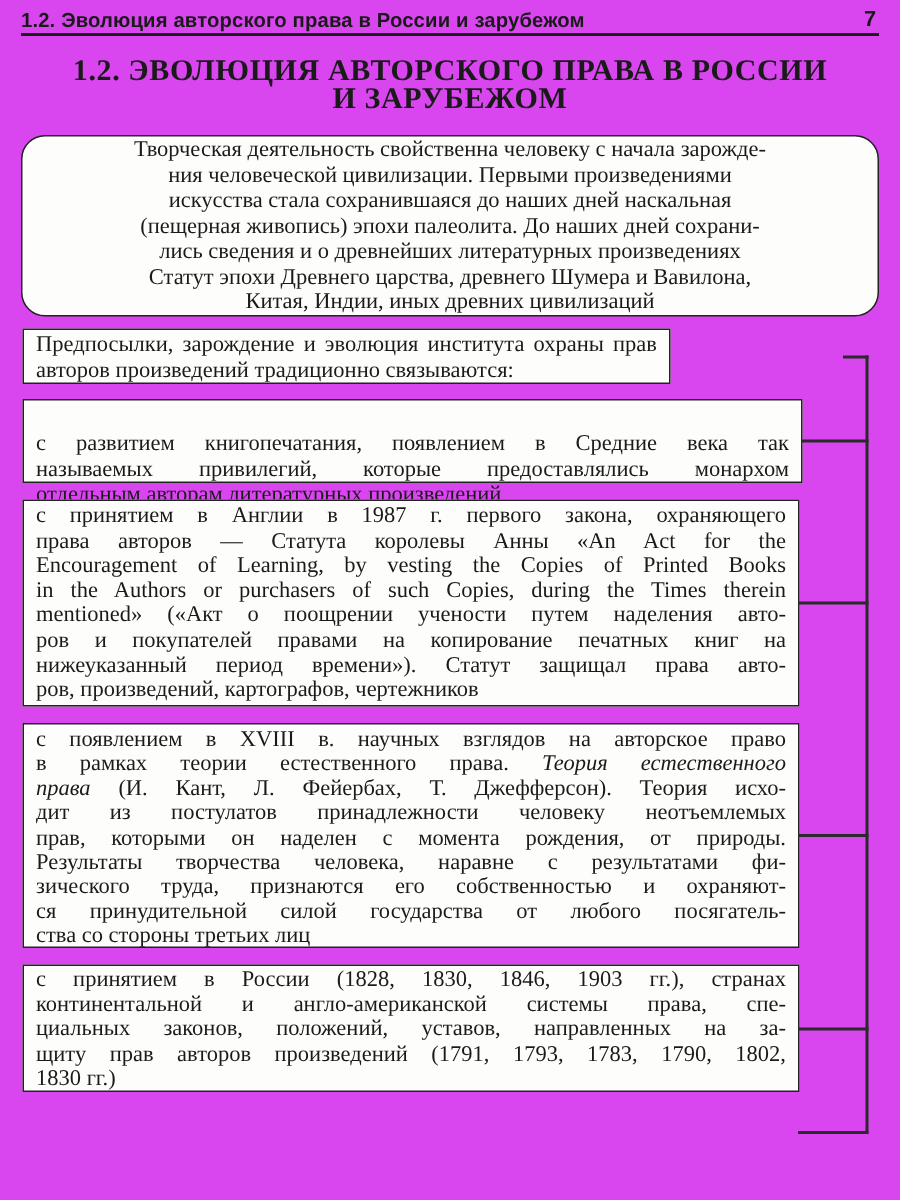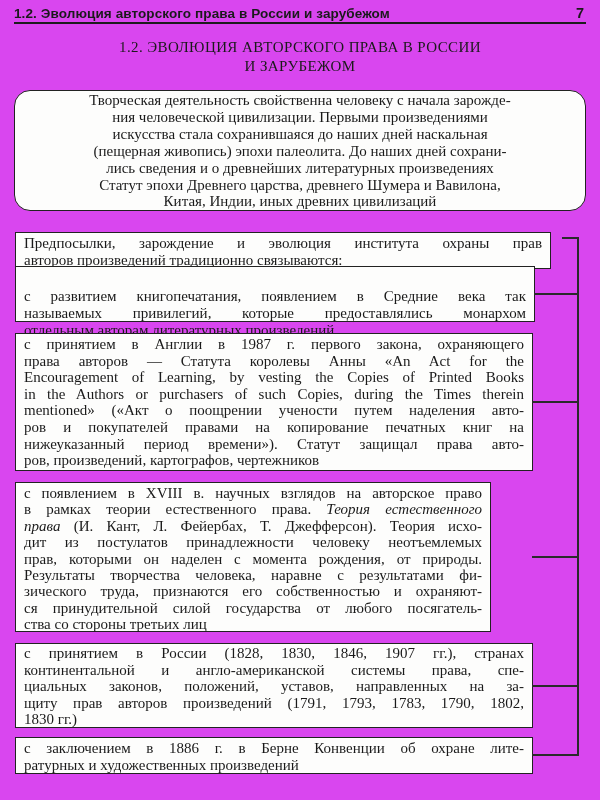--- a/index.html
+++ b/index.html
@@ -15,37 +15,37 @@
     letter-spacing:.1px;white-space:nowrap;
   }
   .page-number{
     position:absolute;right:16px;top:5px;
     font-family:"Liberation Sans", sans-serif;font-weight:bold;font-size:14.5px;
   }
   .header-rule{position:absolute;left:14px;top:22px;width:572px;height:2px;background:#1c1c1c;}
   
   .chapter-title{
     position:absolute;left:0;top:38px;width:600px;text-align:center;
-    font-weight:normal;font-size:15px;line-height:18.5px;letter-spacing:.4px;
+    font-weight:bold;font-size:20px;line-height:18.5px;letter-spacing:.4px;
     white-space:pre-line;
   }
   
   .box{
     position:absolute;box-sizing:border-box;background:#fdfdfc;
     border:1.6px solid #222;padding:2px 8px;font-size:15px;
   }
   .box .line{text-align:justify;text-align-last:justify;}
   .box .line:last-child{text-align-last:left;}
   .box.centered{text-align:center;}
   .box.centered .line{text-align:left;text-align-last:center;}
   .box-intro{left:14px;top:90px;width:572px;height:121px;border-radius:16px;padding:1px 12px;line-height:16.9px;}
-  .box-premise{left:15px;top:232px;width:536px;height:37px;line-height:16.5px;padding-top:2px;}
+  .box-premise{left:15px;top:219px;width:432px;height:37px;line-height:16.5px;padding-top:2px;}
   .box-printing{left:15px;top:266px;width:520px;height:56px;line-height:16.8px;padding-top:21px;}
   .box-anne{left:15px;top:333px;width:518px;height:138px;line-height:16.6px;padding-top:2px;}
-  .box-natural{left:15px;top:482px;width:476px;height:150px;line-height:16.4px;padding-top:2px;}
+  .box-natural{left:15px;top:482px;width:518px;height:150px;line-height:16.4px;padding-top:2px;}
   .box-russia{left:15px;top:643px;width:518px;height:85px;line-height:16.6px;padding-top:1px;}
   .box-berne{left:15px;top:737px;width:518px;height:37px;line-height:16.5px;padding-top:2px;}
   
   .connector{position:absolute;background:#2a2a2a;}
   .v-line{left:577px;top:237px;width:2px;height:519px;}
   .stub-premise{left:562px;top:237px;width:17px;height:2px;}
   .stub-printing{left:534px;top:293px;width:45px;height:2px;}
   .stub-anne{left:532px;top:401px;width:47px;height:2px;}
   .stub-natural{left:532px;top:556px;width:47px;height:2px;}
   .stub-russia{left:532px;top:685px;width:47px;height:2px;}
@@ -101,31 +101,27 @@
       <div class="line"><i>права</i> (И. Кант, Л. Фейербах, Т. Джефферсон). Теория исхо-</div>
       <div class="line">дит из постулатов принадлежности человеку неотъемлемых</div>
       <div class="line">прав, которыми он наделен с момента рождения, от природы.</div>
       <div class="line">Результаты творчества человека, наравне с результатами фи-</div>
       <div class="line">зического труда, признаются его собственностью и охраняют-</div>
       <div class="line">ся принудительной силой государства от любого посягатель-</div>
       <div class="line">ства со стороны третьих лиц</div>
     </div>
 
   <div class="box box-russia">
-      <div class="line">с принятием в России (1828, 1830, 1846, 1907 гг.), странах</div>
+      <div class="line">с принятием в России (1828, 1830, 1846, 1903 гг.), странах</div>
       <div class="line">континентальной и англо-американской системы права, спе-</div>
       <div class="line">циальных законов, положений, уставов, направленных на за-</div>
       <div class="line">щиту прав авторов произведений (1791, 1793, 1783, 1790, 1802,</div>
       <div class="line">1830 гг.)</div>
     </div>
 
-  <div class="box box-berne">
-      <div class="line">с заключением в 1886 г. в Берне Конвенции об охране лите-</div>
-      <div class="line">ратурных и художественных произведений</div>
-    </div>
 
   <div class="connector v-line"></div>
   <div class="connector stub-premise"></div>
   <div class="connector stub-printing"></div>
   <div class="connector stub-anne"></div>
   <div class="connector stub-natural"></div>
   <div class="connector stub-russia"></div>
   <div class="connector stub-berne"></div>
 
 </div>

